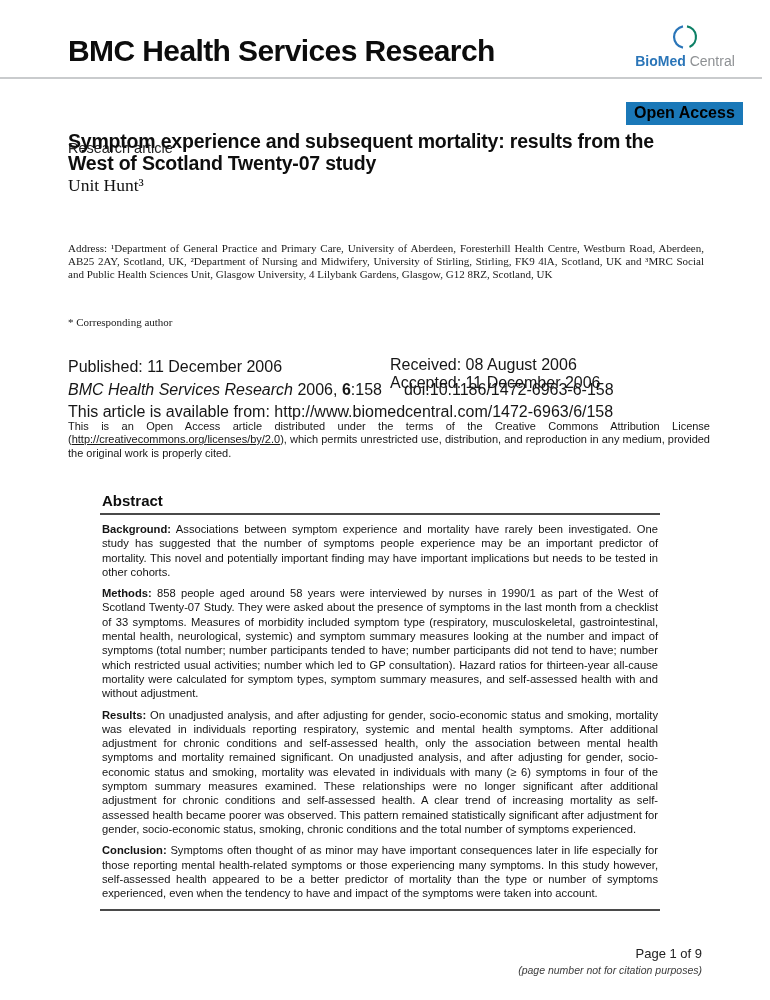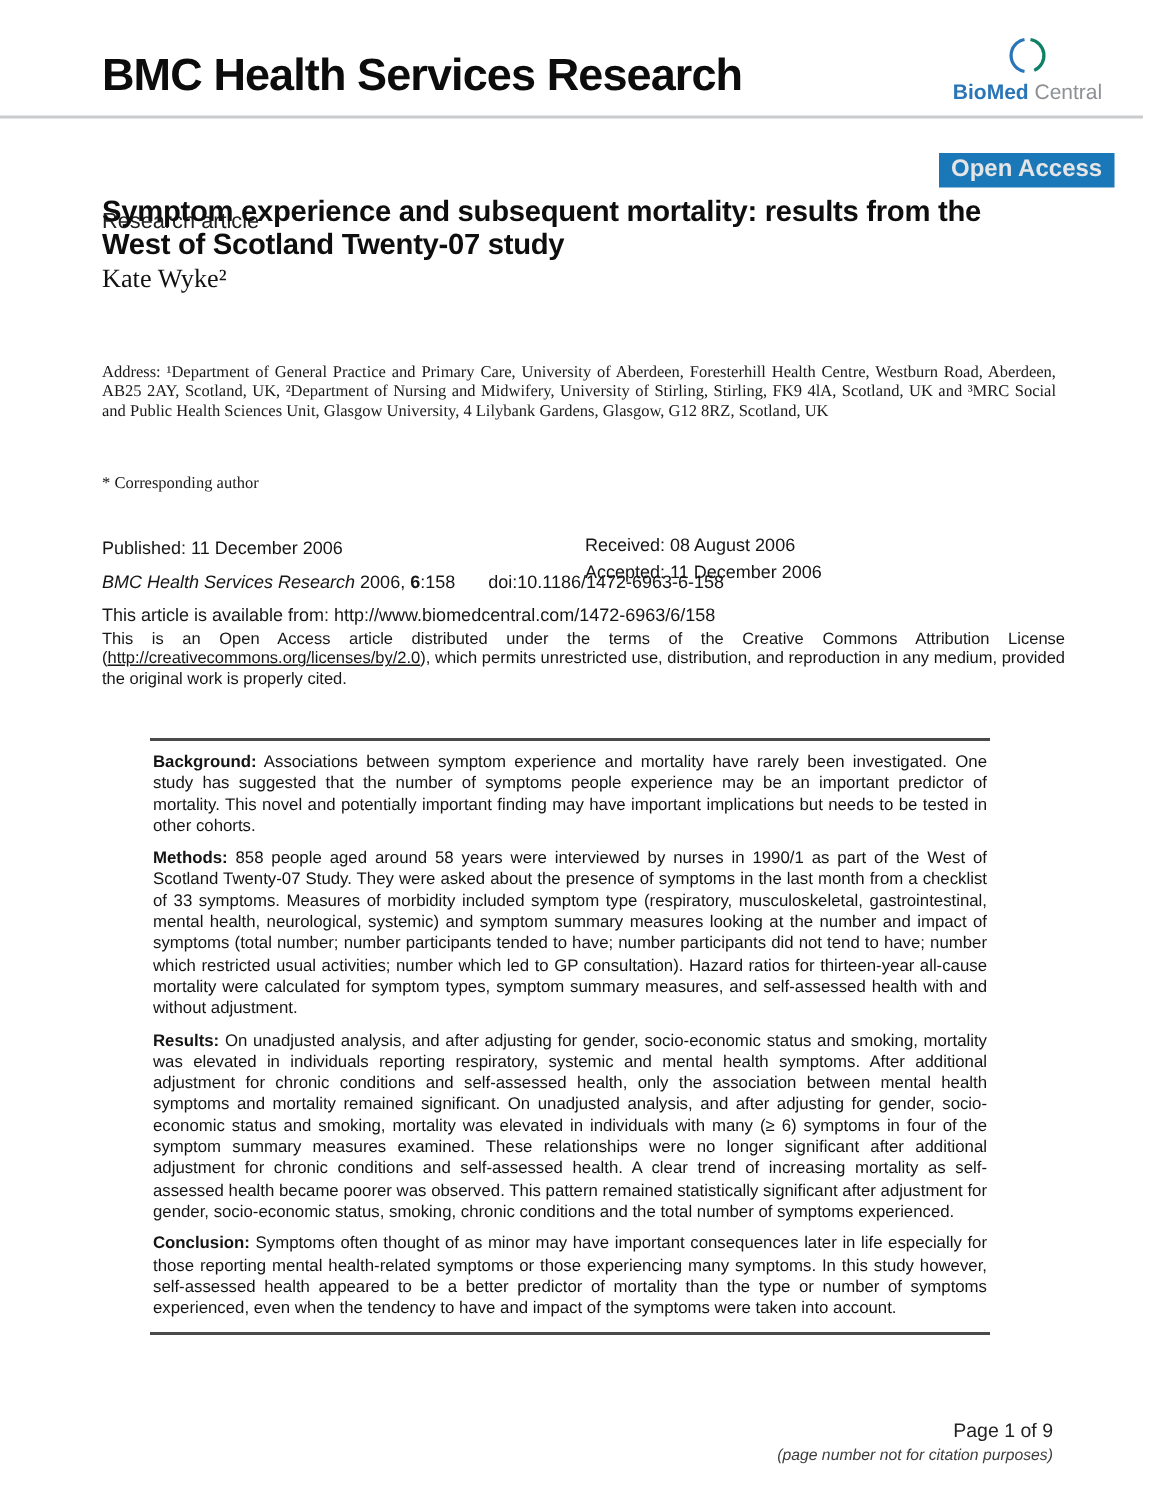--- a/index.html
+++ b/index.html
@@ -26,21 +26,21 @@
     position:absolute;left:0;top:77px;width:762px;height:2px;
     background:#c9cbcd;
   }
   
   .article-type{
     position:absolute;left:68px;top:104px;
     font-size:14.5px;color:#222;margin-top:36px;
   }
   .open-access{
     position:absolute;left:626px;top:102px;
-    background:#1a78b8;color:#e5e5e5;
+    background:#1a78b8;color:#000000;
     font-size:16px;font-weight:bold;
     padding:2px 8px 3px 8px;white-space:nowrap;
   }
   
   .title{
     position:absolute;left:68px;top:130px;
     font-size:19.5px;font-weight:bold;letter-spacing:-0.2px;
     line-height:22px;color:#0e0e0e;white-space:nowrap;
   }
   .authors{
@@ -58,21 +58,21 @@
     position:absolute;left:68px;top:291px;width:660px;
     font-family:"Liberation Serif",serif;
     font-size:11px;line-height:13px;color:#1a1a1a;
   }
   .corresponding{
     position:absolute;left:68px;top:316px;
     font-family:"Liberation Serif",serif;
     font-size:11px;color:#1a1a1a;
   }
   
-  .pub{font-size:12px;color:#161616;position:absolute;white-space:nowrap;text-align:center;}
+  .pub{font-size:16px;color:#161616;position:absolute;white-space:nowrap;text-align:center;}
   .pub-published{left:68px;top:358px;}
   .pub-received{left:390px;top:356px;}
   .pub-accepted{left:390px;top:374px;}
   .citation{left:68px;top:381px;}
   .citation .jitalic{font-style:italic;}
   .citation .vol{font-weight:bold;}
   .citation .doi{margin-left:22px;}
   .available{left:68px;top:403px;}
   .copyright{
     position:absolute;left:68px;top:420px;width:642px;
@@ -127,21 +127,21 @@
 
   <div class="article-type">Research article</div>
   <div class="open-access">Open Access</div>
 
   <div class="title">
     <div>Symptom experience and subsequent mortality: results from the</div>
     <div>West of Scotland Twenty-07 study</div>
   </div>
 
   <div class="authors">
-    <div>Kate Wyke²</div>
+    <div>Unit Hunt³</div>
   </div>
 
   <div class="address">Address: ¹Department of General Practice and Primary Care, University of Aberdeen, Foresterhill Health Centre, Westburn Road, Aberdeen, AB25 2AY, Scotland, UK, ²Department of Nursing and Midwifery, University of Stirling, Stirling, FK9 4lA, Scotland, UK and ³MRC Social and Public Health Sciences Unit, Glasgow University, 4 Lilybank Gardens, Glasgow, G12 8RZ, Scotland, UK</div>
 
   <div class="email">
   </div>
 
   <div class="corresponding">* Corresponding author</div>
 
   <div class="pub pub-published">Published: 11 December 2006</div>
@@ -154,20 +154,21 @@
 
   <div class="pub available">
     <span>This article is available from: </span><span>http://www.biomedcentral.com/1472-6963/6/158</span>
   </div>
 
   <div class="copyright">
     <div><span>This is an Open Access article distributed under the terms of the Creative Commons Attribution License (</span><span class="cc-link">http://creativecommons.org/licenses/by/2.0</span><span>), which permits unrestricted use, distribution, and reproduction in any medium, provided the original work is properly cited.</span></div>
   </div>
 
   <div class="abstract">
+    <div class="abstract-heading">Abstract</div>
     <div class="abstract-rule"></div>
 
     <p class="abs-para"><span class="abs-label">Background:</span><span> Associations between symptom experience and mortality have rarely been investigated. One study has suggested that the number of symptoms people experience may be an important predictor of mortality. This novel and potentially important finding may have important implications but needs to be tested in other cohorts.</span></p>
 
     <p class="abs-para"><span class="abs-label">Methods:</span><span> 858 people aged around 58 years were interviewed by nurses in 1990/1 as part of the West of Scotland Twenty-07 Study. They were asked about the presence of symptoms in the last month from a checklist of 33 symptoms. Measures of morbidity included symptom type (respiratory, musculoskeletal, gastrointestinal, mental health, neurological, systemic) and symptom summary measures looking at the number and impact of symptoms (total number; number participants tended to have; number participants did not tend to have; number which restricted usual activities; number which led to GP consultation). Hazard ratios for thirteen-year all-cause mortality were calculated for symptom types, symptom summary measures, and self-assessed health with and without adjustment.</span></p>
 
     <p class="abs-para"><span class="abs-label">Results:</span><span> On unadjusted analysis, and after adjusting for gender, socio-economic status and smoking, mortality was elevated in individuals reporting respiratory, systemic and mental health symptoms. After additional adjustment for chronic conditions and self-assessed health, only the association between mental health symptoms and mortality remained significant. On unadjusted analysis, and after adjusting for gender, socio-economic status and smoking, mortality was elevated in individuals with many (≥ 6) symptoms in four of the symptom summary measures examined. These relationships were no longer significant after additional adjustment for chronic conditions and self-assessed health. A clear trend of increasing mortality as self-assessed health became poorer was observed. This pattern remained statistically significant after adjustment for gender, socio-economic status, smoking, chronic conditions and the total number of symptoms experienced.</span></p>
 
     <p class="abs-para"><span class="abs-label">Conclusion:</span><span> Symptoms often thought of as minor may have important consequences later in life especially for those reporting mental health-related symptoms or those experiencing many symptoms. In this study however, self-assessed health appeared to be a better predictor of mortality than the type or number of symptoms experienced, even when the tendency to have and impact of the symptoms were taken into account.</span></p>
 

